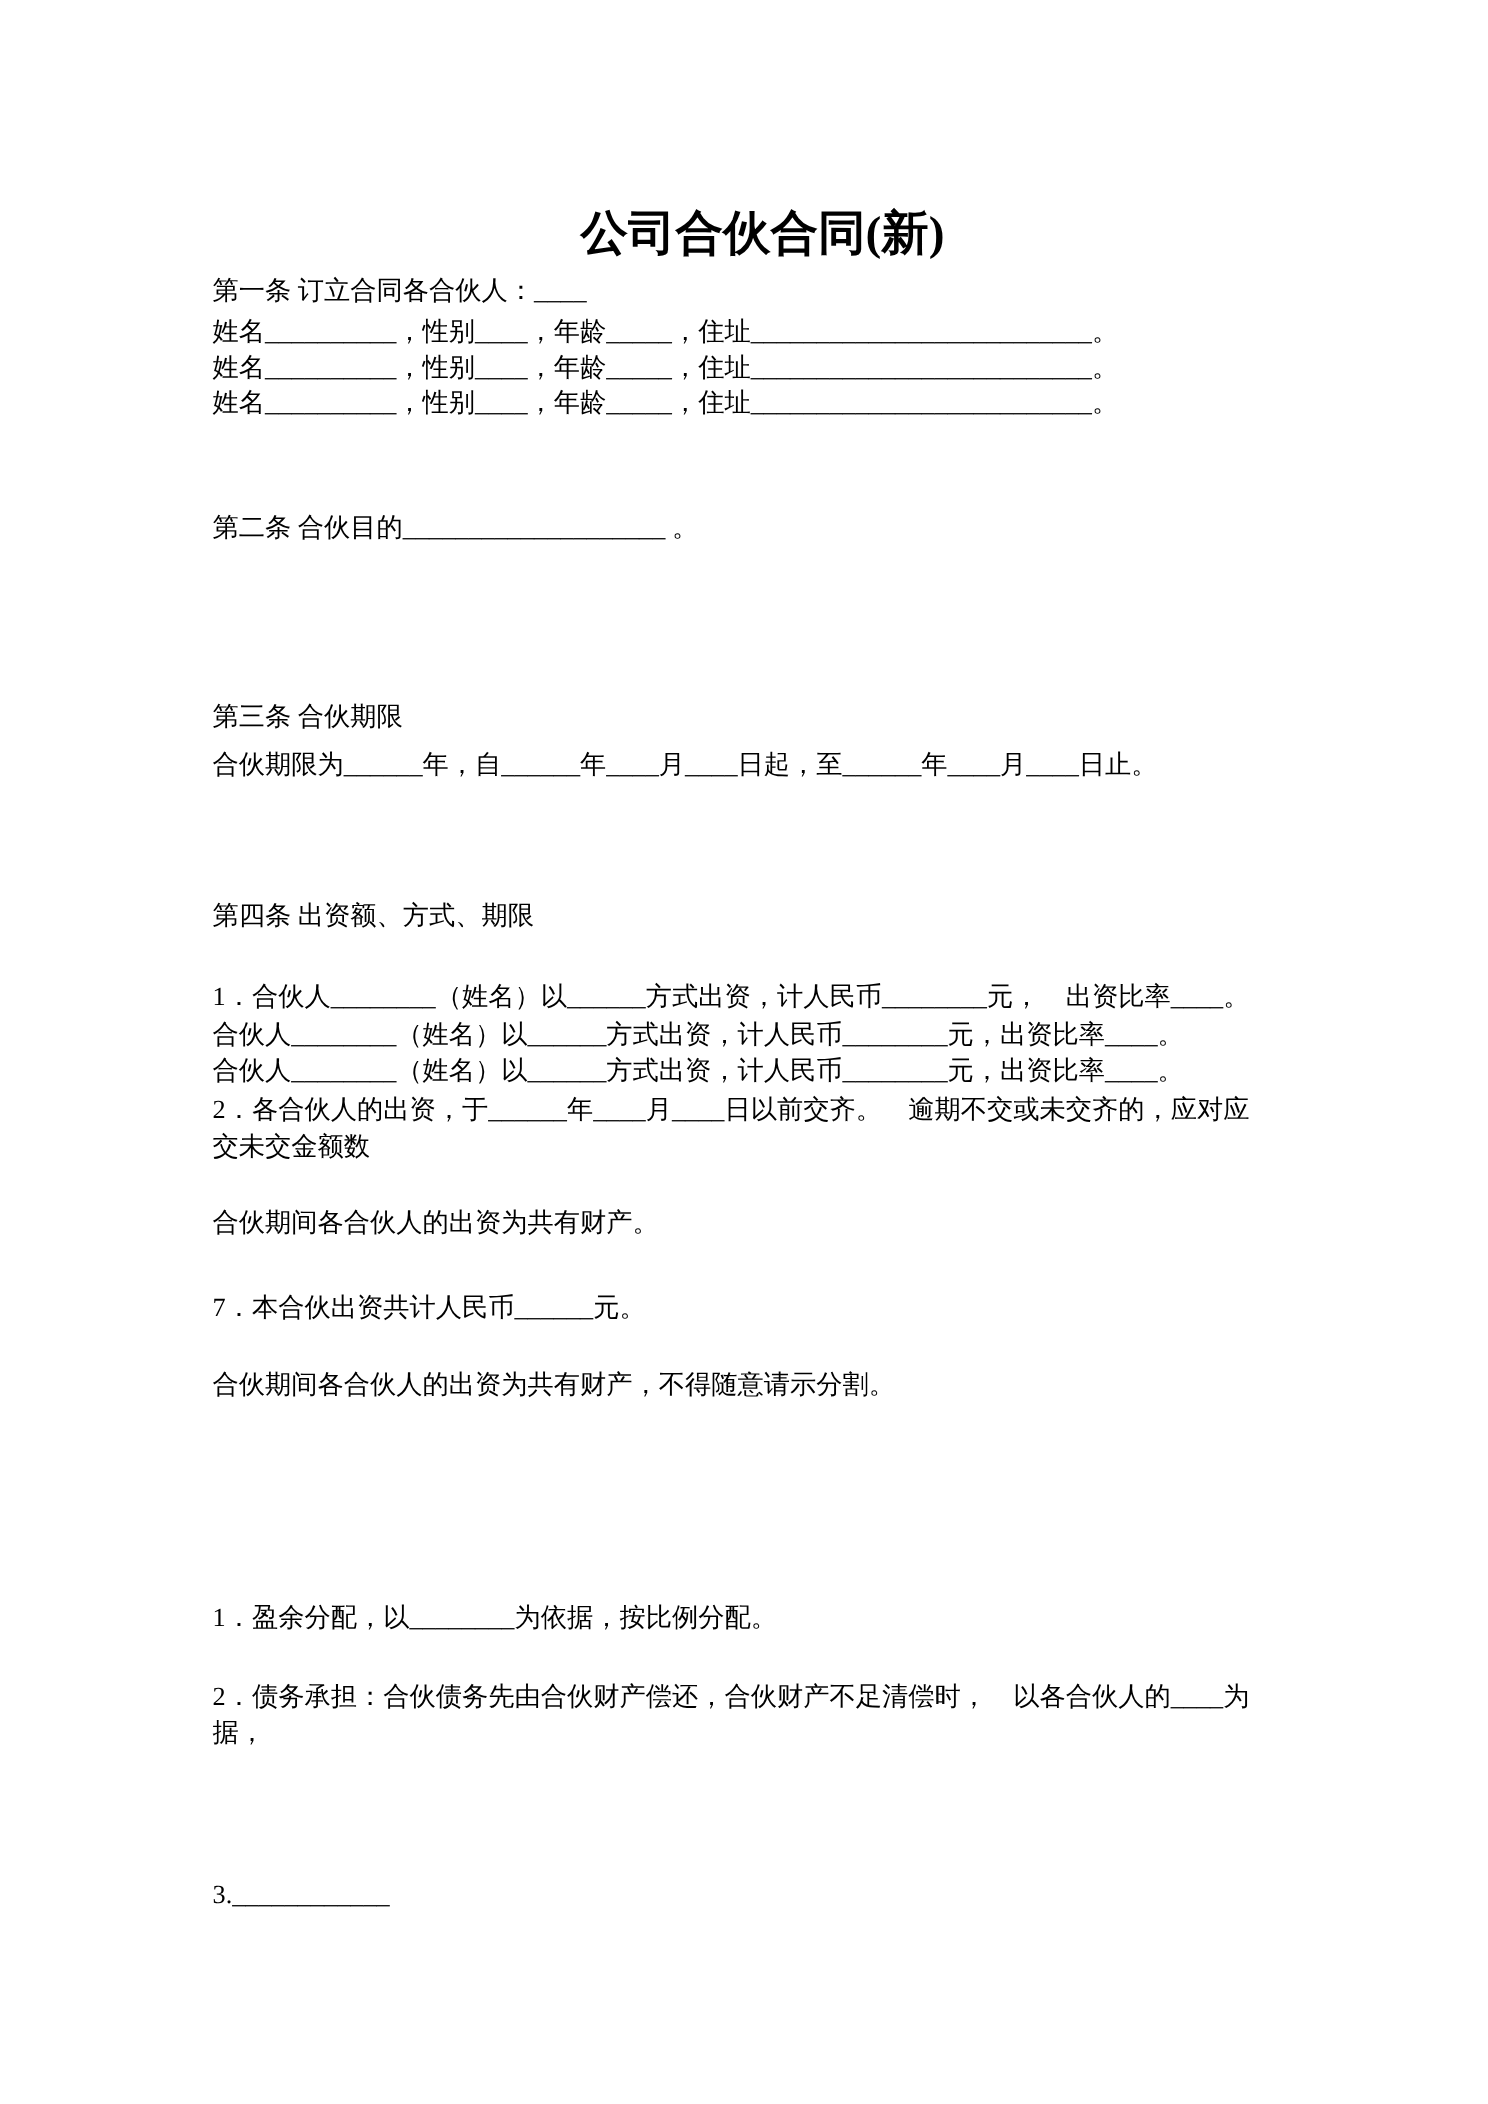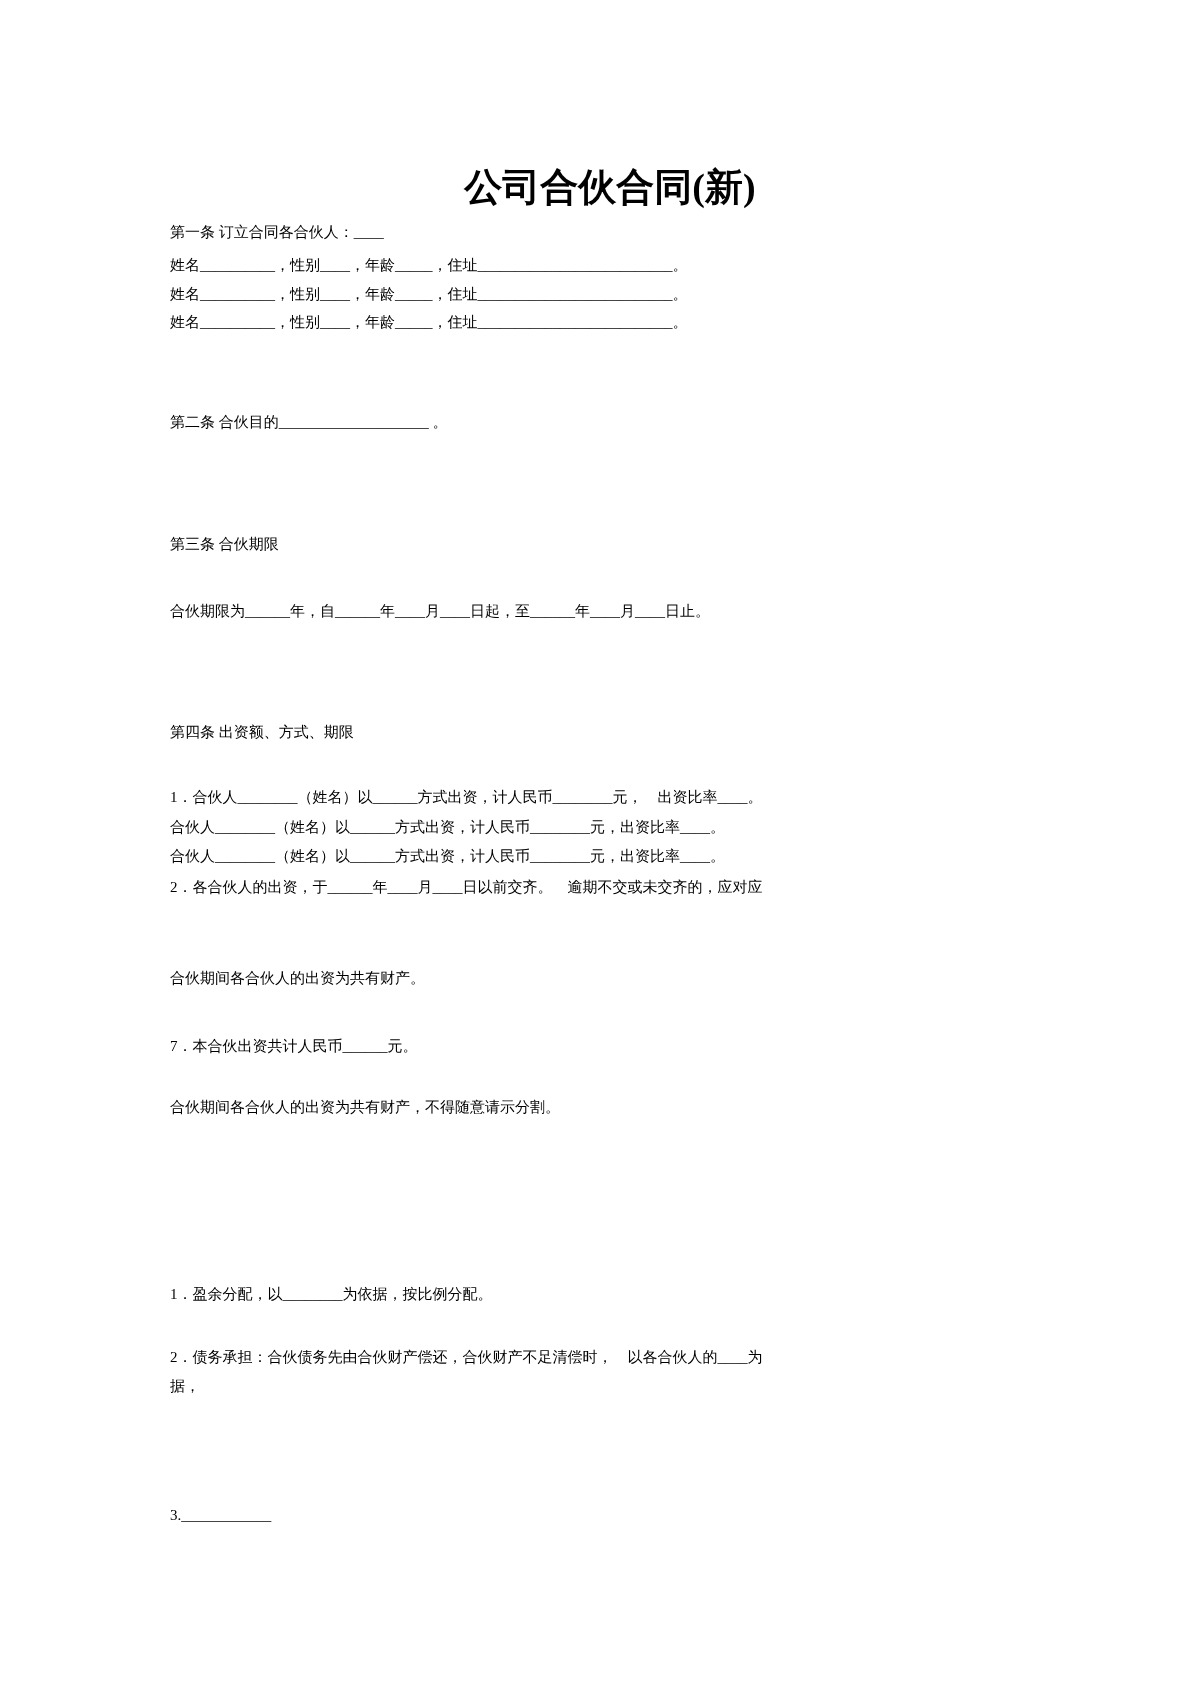--- a/index.html
+++ b/index.html
@@ -26,43 +26,44 @@
     font-size: 38px;
     line-height: 48px;
     font-weight: bold;
     white-space: pre;
   }
   .line {
     position: absolute;
     left: 170px;
     width: 900px;
     margin: 0;
-    font-size: 15px;
+    font-size: 21px;
     line-height: 30px;
     white-space: pre;
   }
 </style>
 </head>
 <body>
 
 <div class="page">
   <h1 class="doc-title">公司合伙合同(新)</h1>
 
   <p class="line" style="top:217px">第一条 订立合同各合伙人：____</p>
   <p class="line" style="top:250px">姓名__________，性别____，年龄_____，住址__________________________。</p>
   <p class="line" style="top:279px">姓名__________，性别____，年龄_____，住址__________________________。</p>
   <p class="line" style="top:307px">姓名__________，性别____，年龄_____，住址__________________________。</p>
   <p class="line" style="top:407px">第二条 合伙目的____________________ 。</p>
-  <p class="line" style="top:529px">第三条 合伙期限</p>
+  <p class="line" style="top:558px">第三条 合伙期限</p>
   <p class="line" style="top:596px">合伙期限为______年，自______年____月____日起，至______年____月____日止。</p>
   <p class="line" style="top:717px">第四条 出资额、方式、期限</p>
   <p class="line" style="top:782px">1．合伙人________（姓名）以______方式出资，计人民币________元，　出资比率____。</p>
   <p class="line" style="top:812px">合伙人________（姓名）以______方式出资，计人民币________元，出资比率____。</p>
   <p class="line" style="top:841px">合伙人________（姓名）以______方式出资，计人民币________元，出资比率____。</p>
   <p class="line" style="top:872px">2．各合伙人的出资，于______年____月____日以前交齐。　逾期不交或未交齐的，应对应</p>
+  <p class="line" style="top:902px">交未交金额数</p>
   <p class="line" style="top:963px">合伙期间各合伙人的出资为共有财产。</p>
   <p class="line" style="top:1031px">7．本合伙出资共计人民币______元。</p>
   <p class="line" style="top:1092px">合伙期间各合伙人的出资为共有财产，不得随意请示分割。</p>
   <p class="line" style="top:1279px">1．盈余分配，以________为依据，按比例分配。</p>
   <p class="line" style="top:1342px">2．债务承担：合伙债务先由合伙财产偿还，合伙财产不足清偿时，　以各合伙人的____为</p>
   <p class="line" style="top:1371px">据，</p>
   <p class="line" style="top:1500px">3.____________</p>
 </div>
 
 </body></html>

